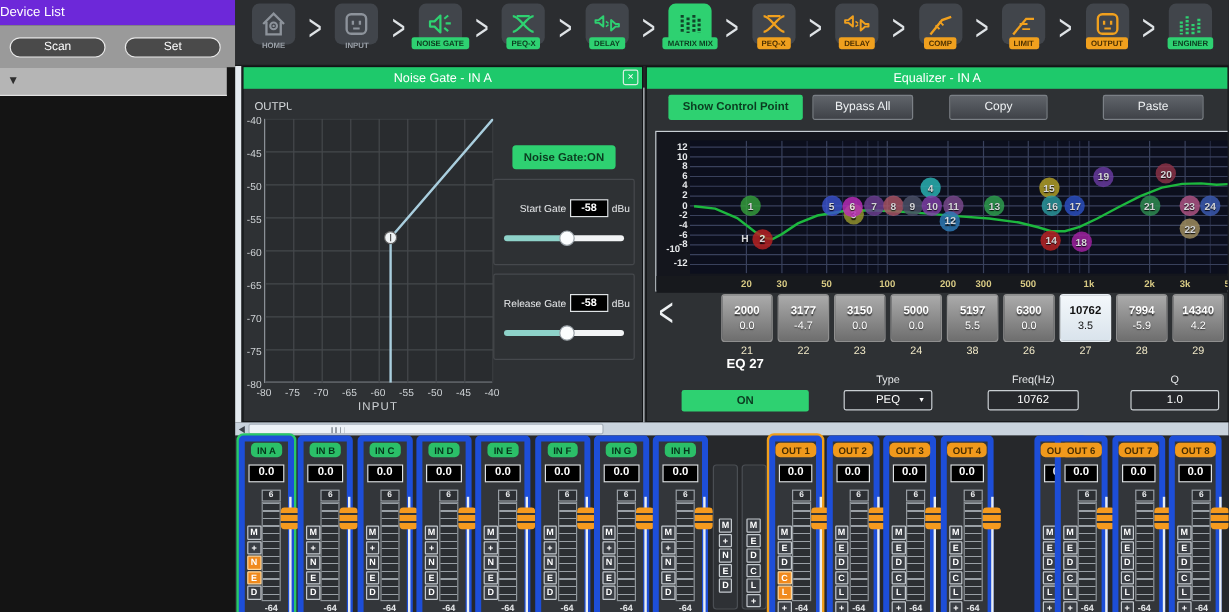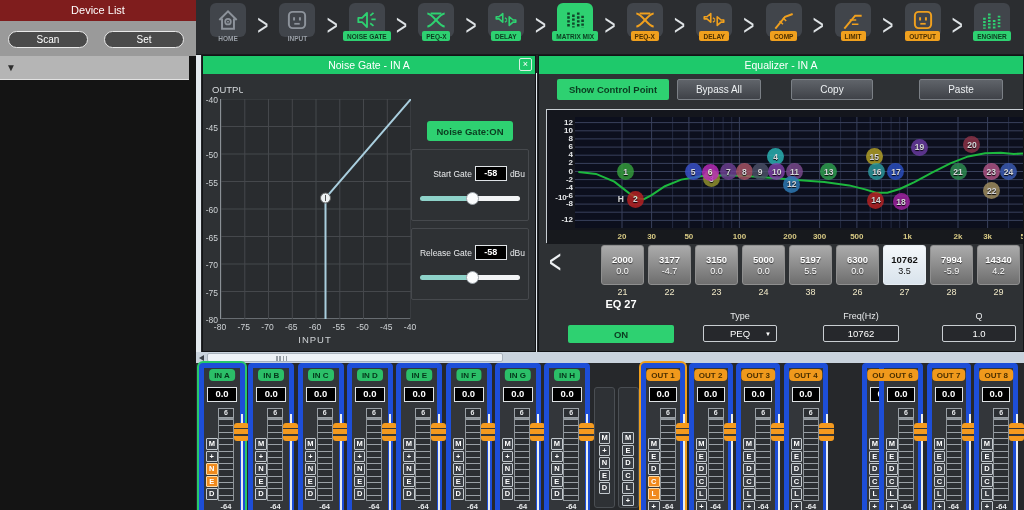--- a/index.html
+++ b/index.html
@@ -1,22 +1,22 @@
 <!DOCTYPE html>
 <html><head>
 <meta charset="utf-8">
 <style>
   *{margin:0;padding:0;box-sizing:border-box}
   body{font-family:"Liberation Sans",sans-serif;background:#1b1c1e}
   #app{position:relative;width:1024px;height:510px;overflow:hidden;background:#2b2d30}
 
   
   #sidebar{position:absolute;left:0;top:0;width:196px;height:510px;background:#141414}
-  #sb-title{position:absolute;left:0;top:0;width:196px;height:21px;background:#7f1d1d;color:#fff;
-    font-size:11px;text-align:center;line-height:21px}
+  #sb-title{position:absolute;left:0;top:0;width:196px;height:21px;background:#6d28d9;color:#fff;
+    font-size:11px;text-align:left;line-height:21px}
   #sb-zone{position:absolute;left:0;top:21px;width:196px;height:35px;background:#9a9a9a}
   .sb-btn{position:absolute;top:31px;width:80px;height:17px;background:#4a4a4a;border:1.5px solid #e9e9e9;
     border-radius:9px;color:#fff;font-size:10px;font-family:inherit}
   #scan-btn{left:8px}#set-btn{left:104px}
   #sb-combo{position:absolute;left:0;top:56px;width:189px;height:24px;background:#b5b5b5;border-bottom:1px solid #e2e2e2}
   #sb-combo .tri{margin-left:6px;color:#2e2e2e;font-size:10px;line-height:24px}
 
   
   #toolbar{position:absolute;left:196px;top:0;width:828px;height:55px;background:#2b2d30;
     display:flex;align-items:flex-start;justify-content:space-between;padding:3px 6px 0;border-bottom:1px solid #191b1d}
@@ -423,21 +423,21 @@
         <div class="eq-ylab" style="top: 15.76px;">10</div>
         <div class="eq-ylab" style="top: 23.908px;">8</div>
         <div class="eq-ylab" style="top: 32.056px;">6</div>
         <div class="eq-ylab" style="top: 40.204px;">4</div>
         <div class="eq-ylab" style="top: 48.352px;">2</div>
         <div class="eq-ylab" style="top: 56.5px;">0</div>
         <div class="eq-ylab" style="top: 64.648px;">-2</div>
         <div class="eq-ylab" style="top: 72.796px;">-4</div>
         <div class="eq-ylab" style="top: 80.944px;">-6</div>
         <div class="eq-ylab" style="top: 89.092px;">-8</div>
-        <div class="eq-ylab" style="top: 83px; text-align: center;">-10</div>
+        <div class="eq-ylab" style="top: 93px; text-align: center;">-10</div>
         <div class="eq-ylab" style="top: 105.388px;">-12</div>
       </div>
     <span id="band-prev">&lt;</span>
     <div id="eq-name">EQ 27</div>
     <button id="eq-on" class="btn-green">ON</button>
     <div class="ed-label" id="lbl-type">Type</div>
     <div class="ed-box" id="box-type">
       <span>PEQ</span>
       <span class="dd">▼</span>
     </div>

